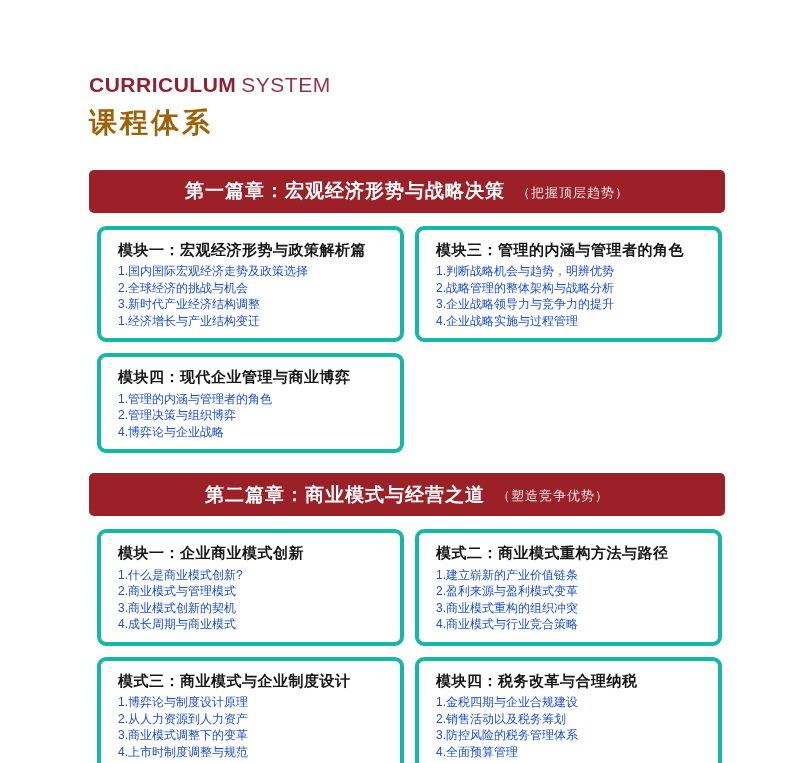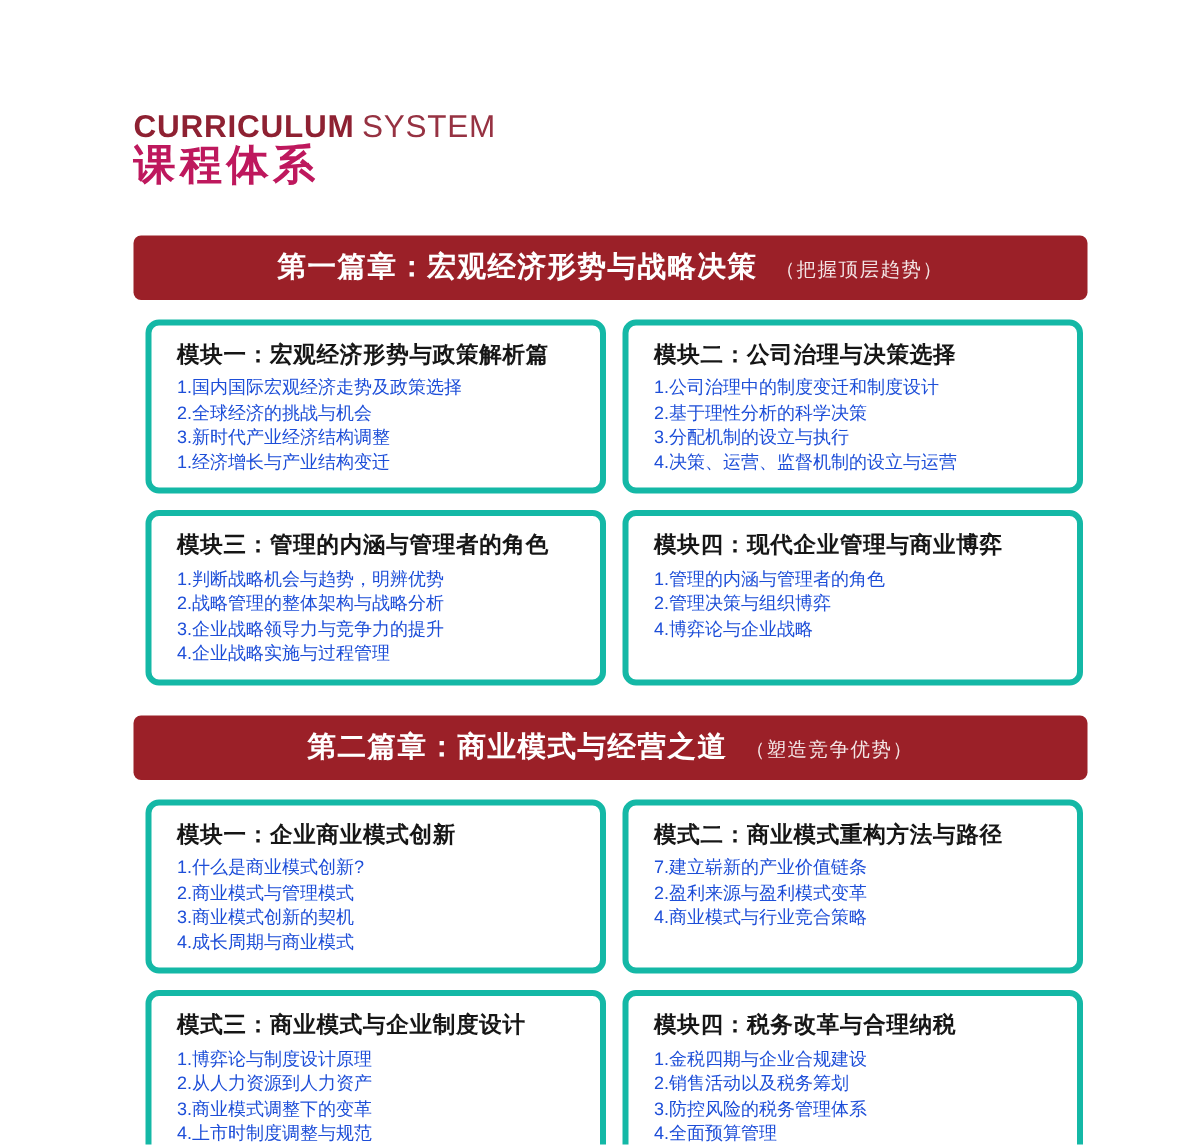--- a/index.html
+++ b/index.html
@@ -10,21 +10,22 @@
     font-family: "Liberation Sans", "DejaVu Sans", sans-serif;
     overflow: hidden;
   }
   .page { padding: 74px 75px 0 89px; }
 
   
   .eyebrow { font-size: 21px; letter-spacing: 0.5px; line-height: 1; }
   .eyebrow-primary { color: #8E2132; font-weight: 800; margin-top: 36px; }
   .eyebrow-secondary { color: #8E2132; font-weight: 300; margin-left: 5px; opacity: 0.92; }
   .page-title {
-    font-size: 28px; font-weight: 800; color: #be185d;
+    margin-top: 13px;
+    font-size: 28px; font-weight: 800; color: #a16207;
     letter-spacing: 3px; line-height: 1.1;
   }
 
   
   .section-1 { margin-top: 31px; }
   .section-2 { margin-top: 20px; }
   .banner {
     height: 43px;
     background: #9B2028;
     border-radius: 5px;
@@ -76,29 +77,20 @@
       <div class="card">
         <div class="card-title">模块一：宏观经济形势与政策解析篇</div>
         <ul class="card-list">
           <li>1.国内国际宏观经济走势及政策选择</li>
           <li>2.全球经济的挑战与机会</li>
           <li>3.新时代产业经济结构调整</li>
           <li>1.经济增长与产业结构变迁</li>
         </ul>
       </div>
 
-      <div class="card">
-        <div class="card-title">模块二：公司治理与决策选择</div>
-        <ul class="card-list">
-          <li>1.公司治理中的制度变迁和制度设计</li>
-          <li>2.基于理性分析的科学决策</li>
-          <li>3.分配机制的设立与执行</li>
-          <li>4.决策、运营、监督机制的设立与运营</li>
-        </ul>
-      </div>
 
       <div class="card">
         <div class="card-title">模块三：管理的内涵与管理者的角色</div>
         <ul class="card-list">
           <li>1.判断战略机会与趋势，明辨优势</li>
           <li>2.战略管理的整体架构与战略分析</li>
           <li>3.企业战略领导力与竞争力的提升</li>
           <li>4.企业战略实施与过程管理</li>
         </ul>
       </div>
@@ -128,22 +120,23 @@
           <li>1.什么是商业模式创新?</li>
           <li>2.商业模式与管理模式</li>
           <li>3.商业模式创新的契机</li>
           <li>4.成长周期与商业模式</li>
         </ul>
       </div>
 
       <div class="card">
         <div class="card-title">模式二：商业模式重构方法与路径</div>
         <ul class="card-list">
-          <li>7.建立崭新的产业价值链条</li>
+          <li>1.建立崭新的产业价值链条</li>
           <li>2.盈利来源与盈利模式变革</li>
+          <li>3.商业模式重构的组织冲突</li>
           <li>4.商业模式与行业竞合策略</li>
         </ul>
       </div>
 
       <div class="card">
         <div class="card-title">模式三：商业模式与企业制度设计</div>
         <ul class="card-list">
           <li>1.博弈论与制度设计原理</li>
           <li>2.从人力资源到人力资产</li>
           <li>3.商业模式调整下的变革</li>

